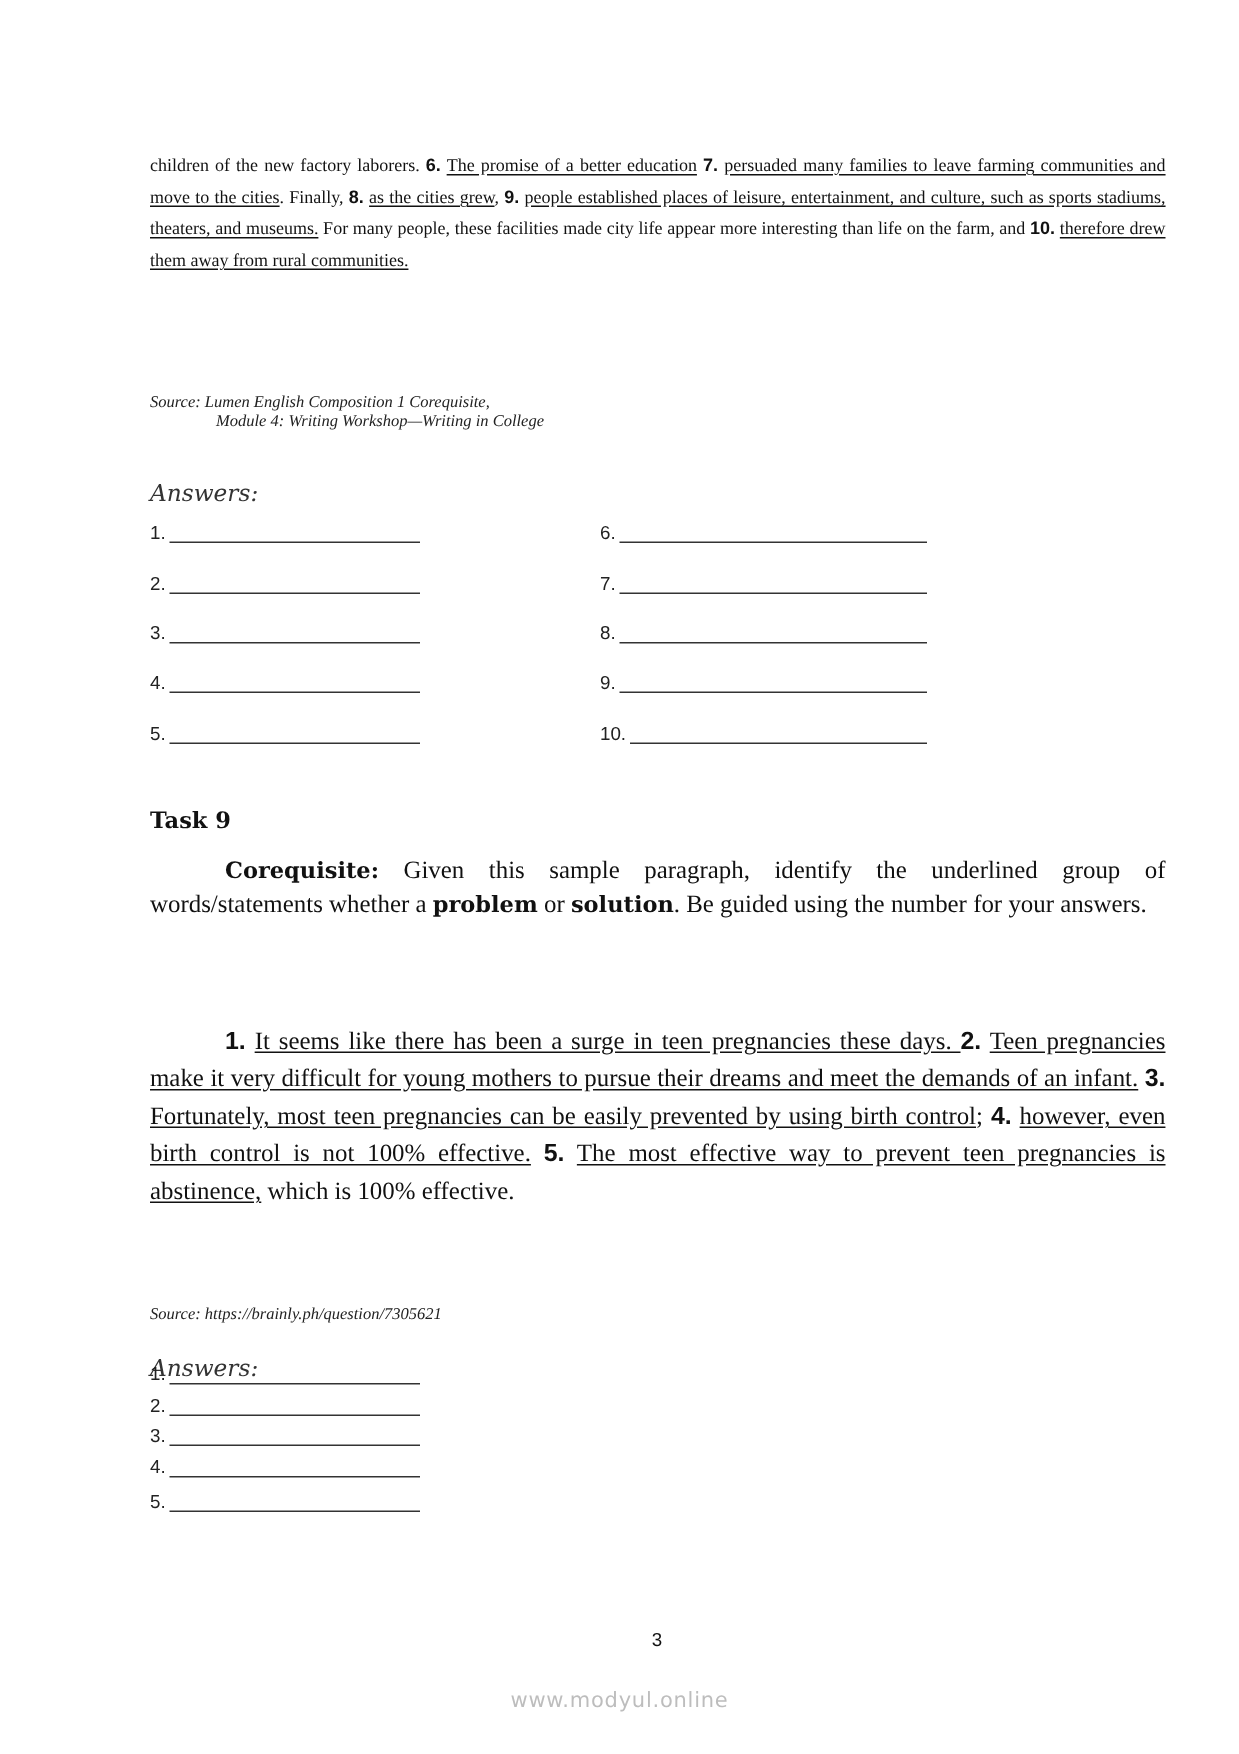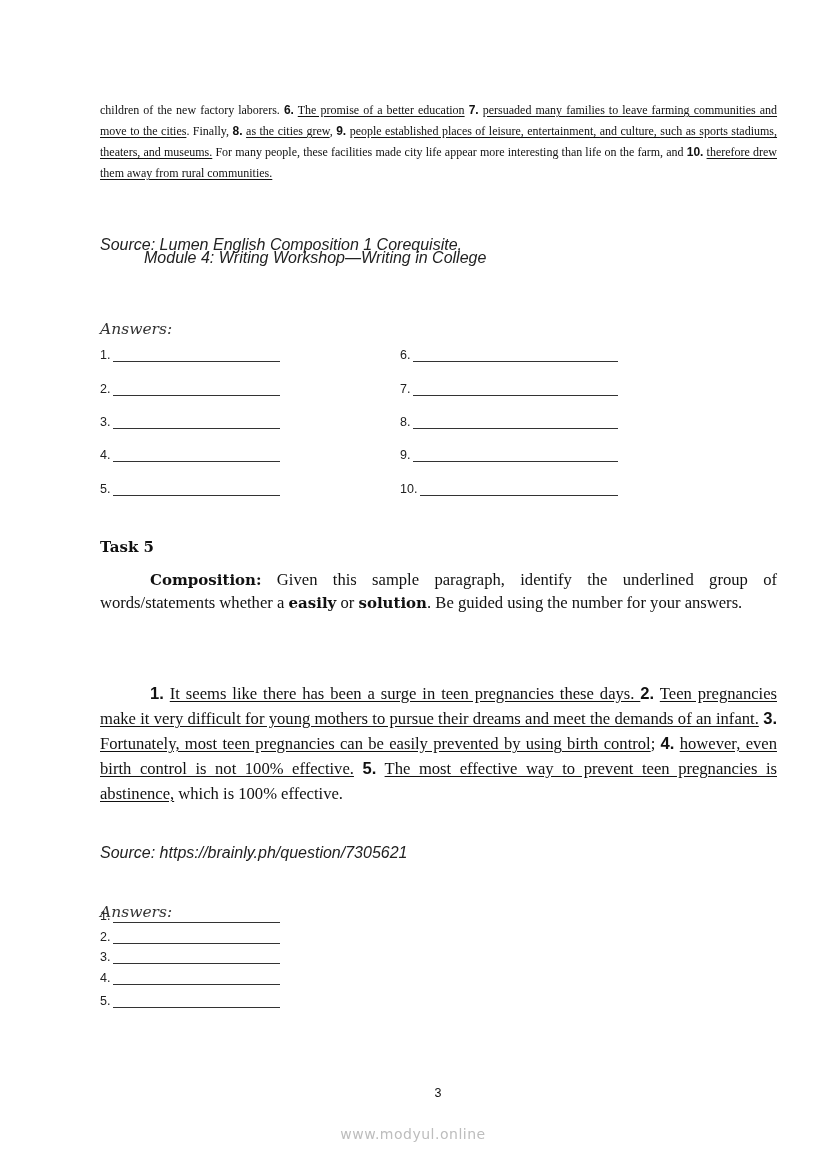--- a/index.html
+++ b/index.html
@@ -6,21 +6,21 @@
   body { width: 826px; height: 1169px; position: relative; overflow: hidden; color: #111; }
   .para {
     position: absolute; left: 100px; width: 677px;
     font-family: "Liberation Serif", "DejaVu Serif", serif;
     font-size: 12px; line-height: 21px; text-align: justify; text-align-last: left;
   }
   .para u { text-decoration: underline; text-underline-offset: 2px; }
   .para b { font-family: "Liberation Sans", sans-serif; font-weight: bold; }
   .source {
     position: absolute; left: 100px;
-    font-family: Liberation Sans, sans-serif; font-style: italic; font-size: 16px; line-height: 13px; color: #222;
+    font-family: Liberation Serif, serif; font-style: italic; font-size: 11px; line-height: 13px; color: #222; margin-top: 24px;
   }
   .answers-label {
     position: absolute; left: 100px;
     font-family: "DejaVu Serif", serif; font-style: italic; font-size: 15.5px; color: #333; margin-top: 16px;
   }
   .ans {
     position: absolute; font-family: "Liberation Sans", sans-serif; font-size: 12.5px; color: #222;
     display: flex; align-items: flex-end;
   }
   .ans .num { margin-right: 3px; }
@@ -100,24 +100,24 @@
   </div>
 <div class="ans" style="left:400px; top:448px;">
     <span class="num">9.</span>
     <span class="line" style="width:205px;"></span>
   </div>
 <div class="ans" style="left:400px; top:482px;">
     <span class="num">10.</span>
     <span class="line" style="width:198px;"></span>
   </div>
 
-<div class="task-title">Task 5</div>
+<div class="task-title">Task 9</div>
 
 <div class="instr">
-  <span style="padding-left:50px;"></span><b>Composition:</b><span> Given this sample paragraph, identify the underlined group of words/statements whether a </span><b>easily</b><span> or </span><b>solution</b><span>. Be guided using the number for your answers.</span>
+  <span style="padding-left:50px;"></span><b>Corequisite:</b><span> Given this sample paragraph, identify the underlined group of words/statements whether a </span><b>problem</b><span> or </span><b>solution</b><span>. Be guided using the number for your answers.</span>
 </div>
 
 <div class="para2">
   <span style="padding-left:50px;"></span><b>1.</b> <u>It seems like there has been a surge in teen pregnancies these days. </u><b>2.</b> <u>Teen pregnancies make it very difficult for young mothers to pursue their dreams and meet the demands of an infant.</u> <b>3.</b> <u>Fortunately, most teen pregnancies can be easily prevented by using birth control</u><span>; </span><b>4.</b> <u>however, even birth control is not 100% effective.</u> <b>5.</b> <u>The most effective way to prevent teen pregnancies is abstinence,</u><span> which is 100% effective.</span>
 </div>
 
 <div class="source" style="top:846px;">Source: https://brainly.ph/question/7305621</div>
 
 <div class="answers-label" style="top:887px;">Answers:</div>
 

